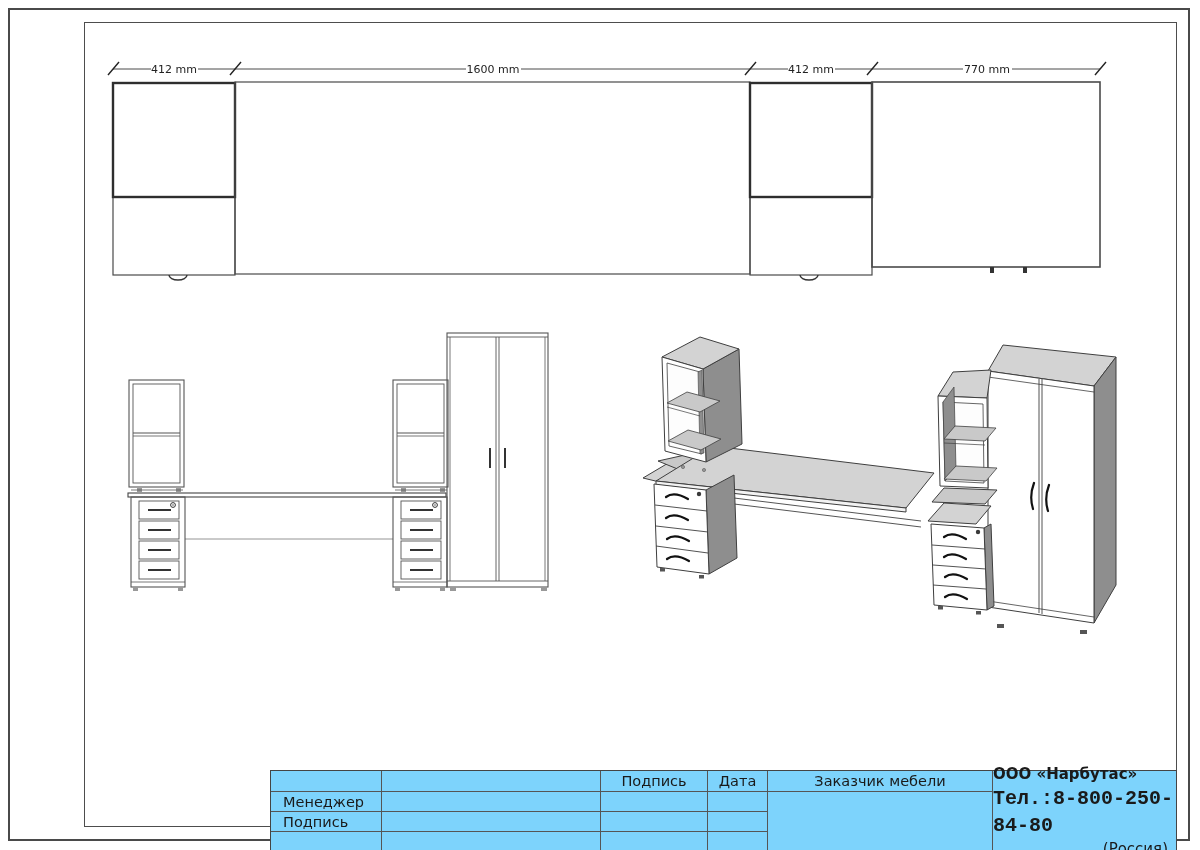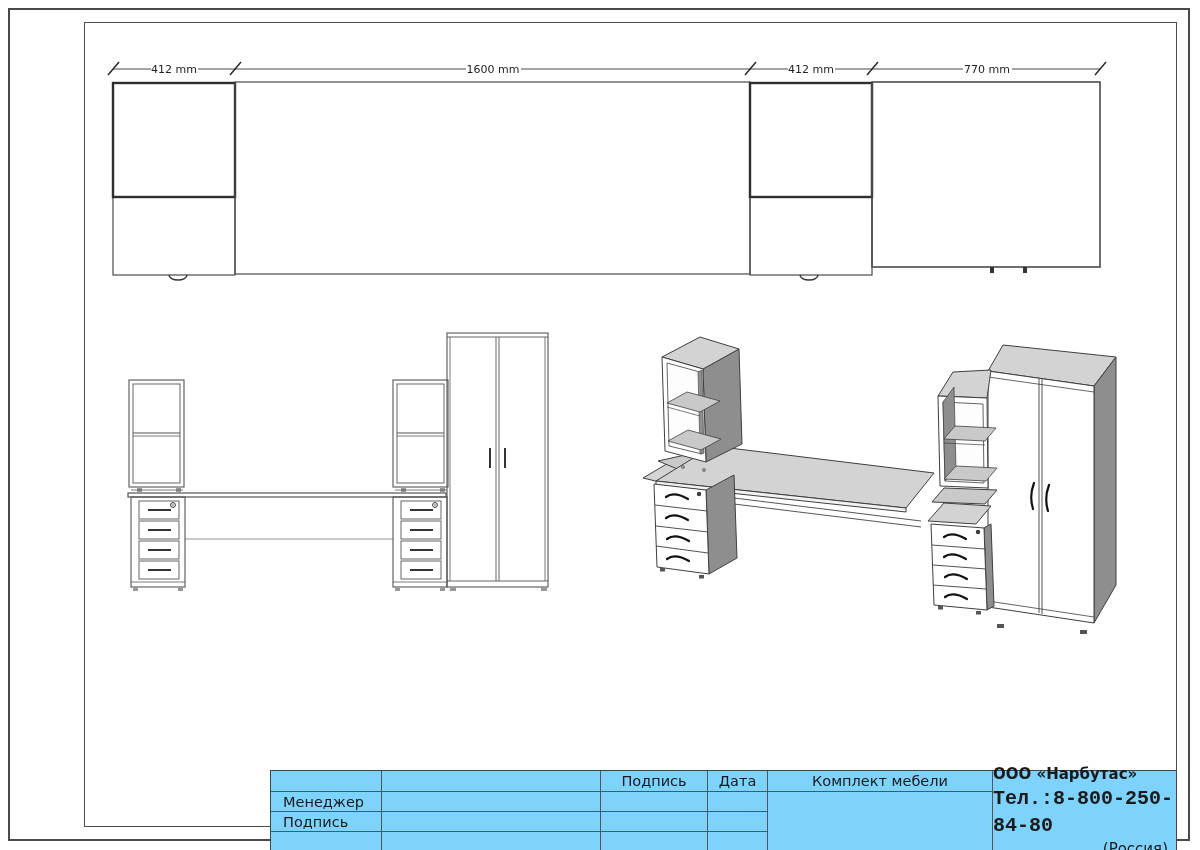--- a/index.html
+++ b/index.html
@@ -237,21 +237,21 @@
         <polygon points="668,441 701,450 721,439 688,430" fill="#c9c9c9" stroke-width="0.8"></polygon>
       </g>
     </g>
   </svg>
 
   <div class="tblock">
     <div class="tb-cell"></div>
     <div class="tb-cell"></div>
     <div class="tb-cell center">Подпись</div>
     <div class="tb-cell center">Дата</div>
-    <div class="tb-cell center">Комплект мебели</div>
+    <div class="tb-cell center">Заказчик мебели</div>
 
     <div class="company">
       <div class="name">ООО «Нарбутас»</div>
       <div class="phone">Тел.:8-800-250-84-80</div>
       <div class="country">(Россия)</div>
     </div>
 
     <div class="tb-cell label">Менеджер</div>
     <div class="tb-cell"></div>
     <div class="tb-cell"></div>

